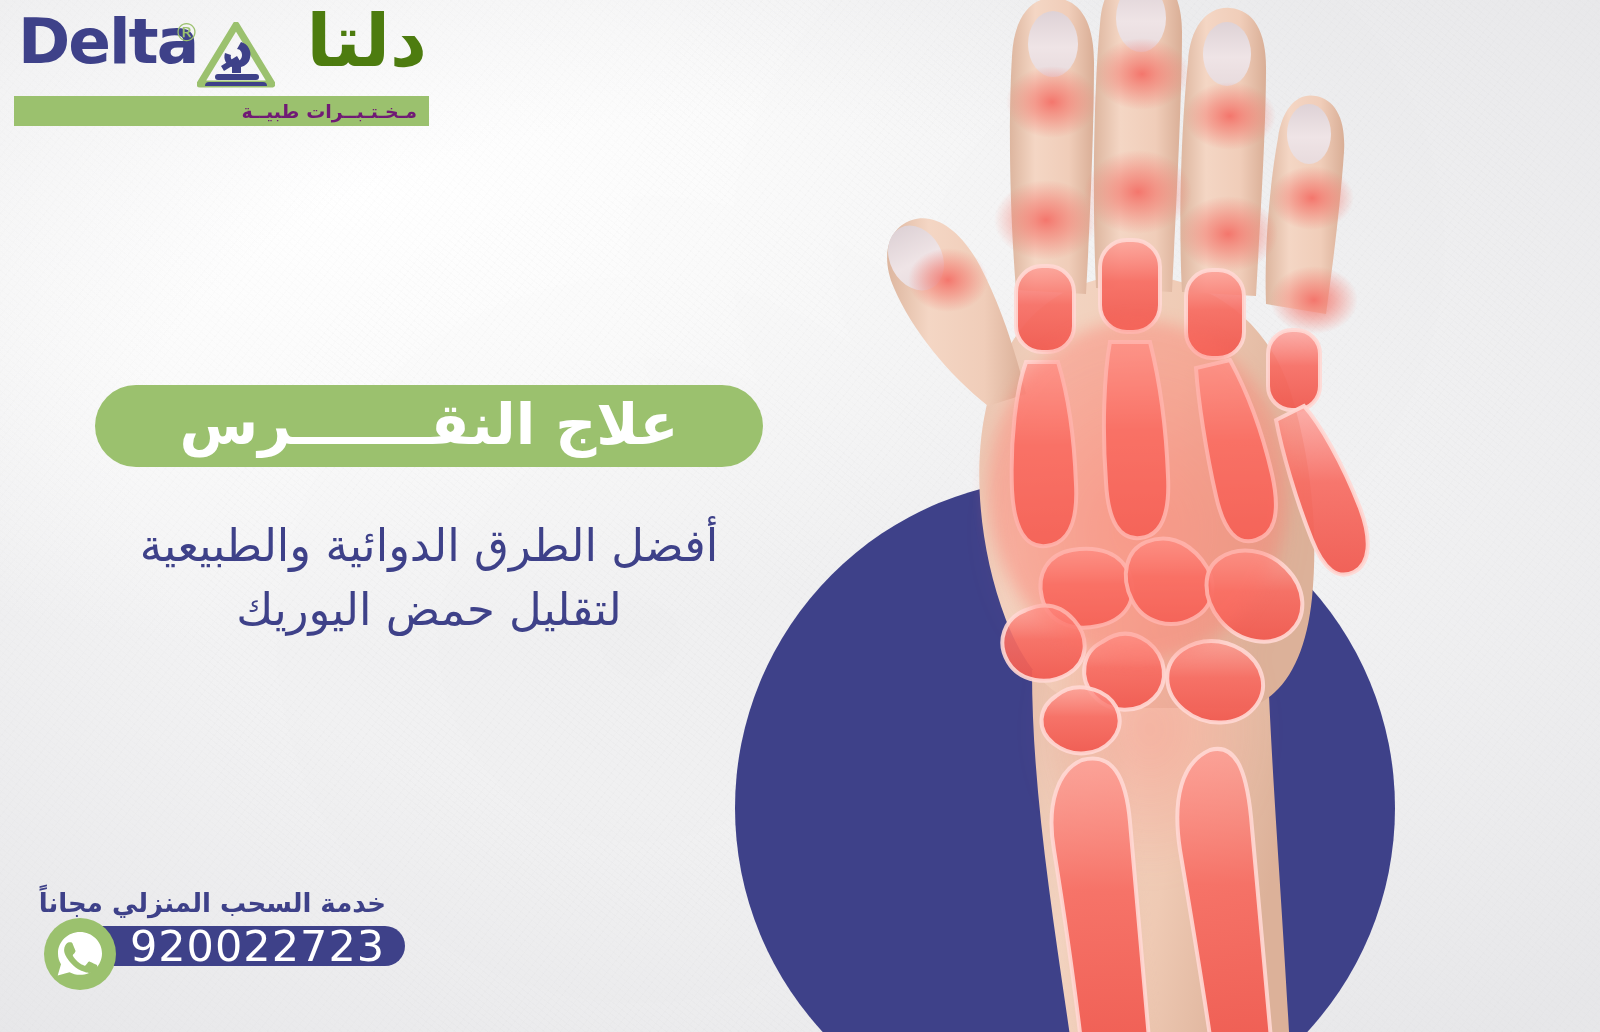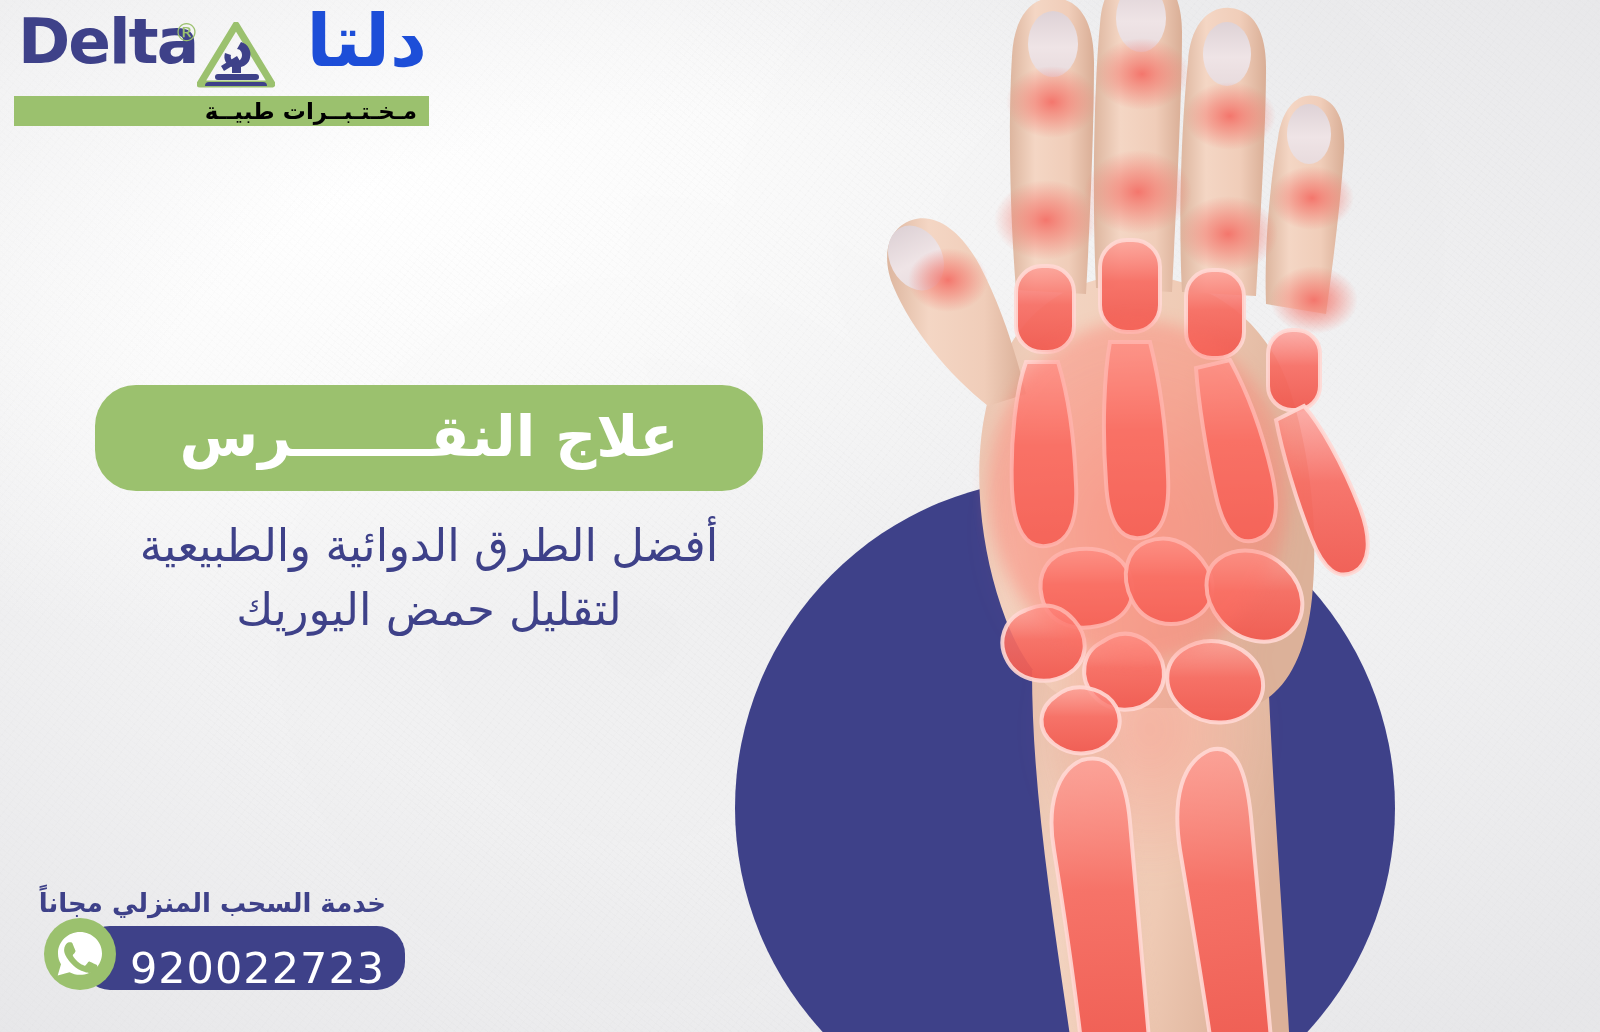--- a/index.html
+++ b/index.html
@@ -105,21 +105,21 @@
     height: 70px;
   }
   .logo-word-ar {
     position: absolute;
     right: 2px;
     top: -12px;
     direction: rtl;
     font-family: "DejaVu Sans", "Liberation Sans", sans-serif;
     font-weight: 700;
     font-size: 72px;
-    color: #1d4ed8;
+    color: #4d7c0f;
     line-height: 1.1;
   }
   .logo-bar {
     position: relative;
     margin-top: 2px;
     height: 30px;
     background: #9bc16e;
     display: flex;
     align-items: center;
     justify-content: space-between;
@@ -127,35 +127,35 @@
     box-sizing: border-box;
   }
   .logo-bar-en {
     color: #ffffff;
     font-size: 19px;
     font-weight: 700;
     letter-spacing: -.2px;
     font-family: "DejaVu Sans", "Liberation Sans", sans-serif;
   }
   .logo-bar-ar {
-    color: #000000;
-    font-size: 23px;
+    color: #701a75;
+    font-size: 19px;
     font-weight: 700;
     direction: rtl;
     letter-spacing: 1.5px;
     font-family: "DejaVu Sans", "Liberation Sans", sans-serif;
   }
 
   
   .headline-pill {
     position: absolute;
     left: 95px;
     top: 385px;
     width: 668px;
-    height: 106px;
+    height: 82px;
     background: #9bc16e;
     border-radius: 41px;
     display: flex;
     align-items: center;
     justify-content: center;
     box-sizing: border-box;
     padding: 0 22px 4px 22px;
   }
   .headline-text {
     color: #ffffff;
@@ -202,25 +202,25 @@
     font-size: 26px;
     font-weight: 700;
     white-space: nowrap;
     font-family: "DejaVu Sans", "Liberation Sans", sans-serif;
   }
   .phone-pill {
     position: absolute;
     left: 60px;
     top: 46px;
     width: 323px;
-    height: 64px;
+    height: 40px;
     background: #3e4189;
     border-radius: 28px;
     display: flex;
-    align-items: flex-end;
+    align-items: center;
     justify-content: center;
     padding-left: 28px;
     box-sizing: border-box;
   }
   .phone-number {
     color: #ffffff;
     font-size: 43px;
     font-weight: 400;
     letter-spacing: 1px;
     direction: ltr;

